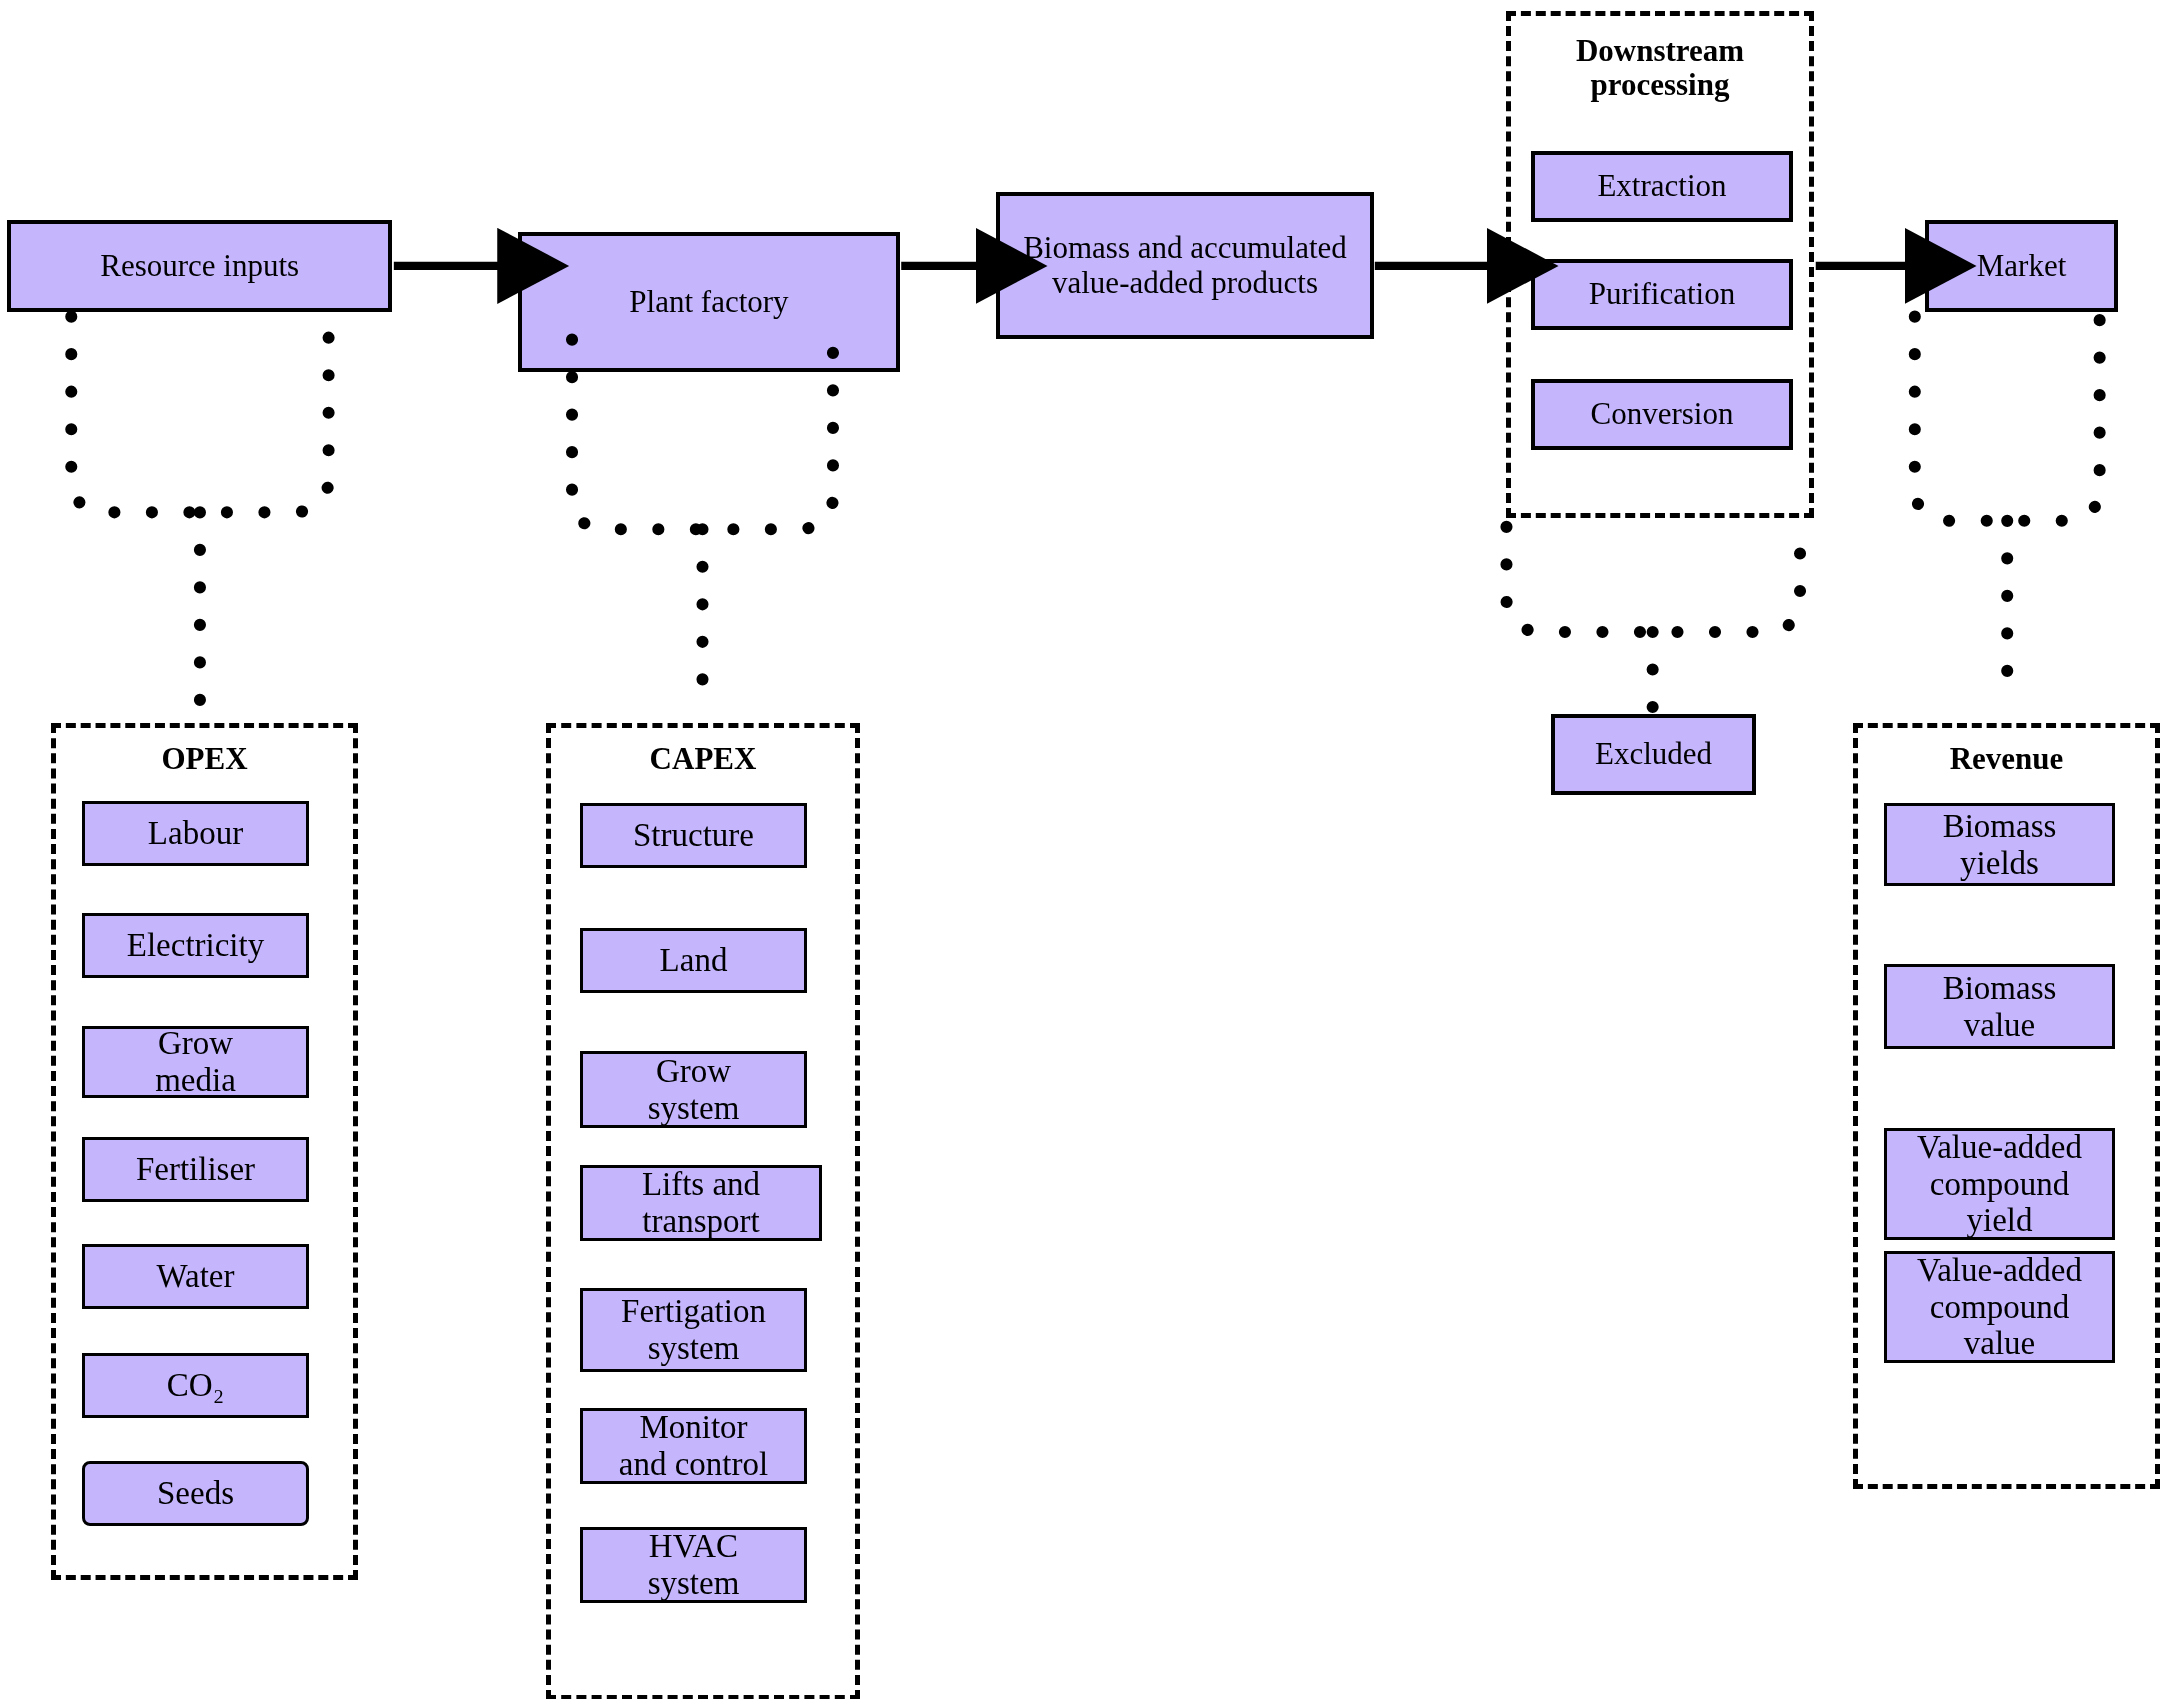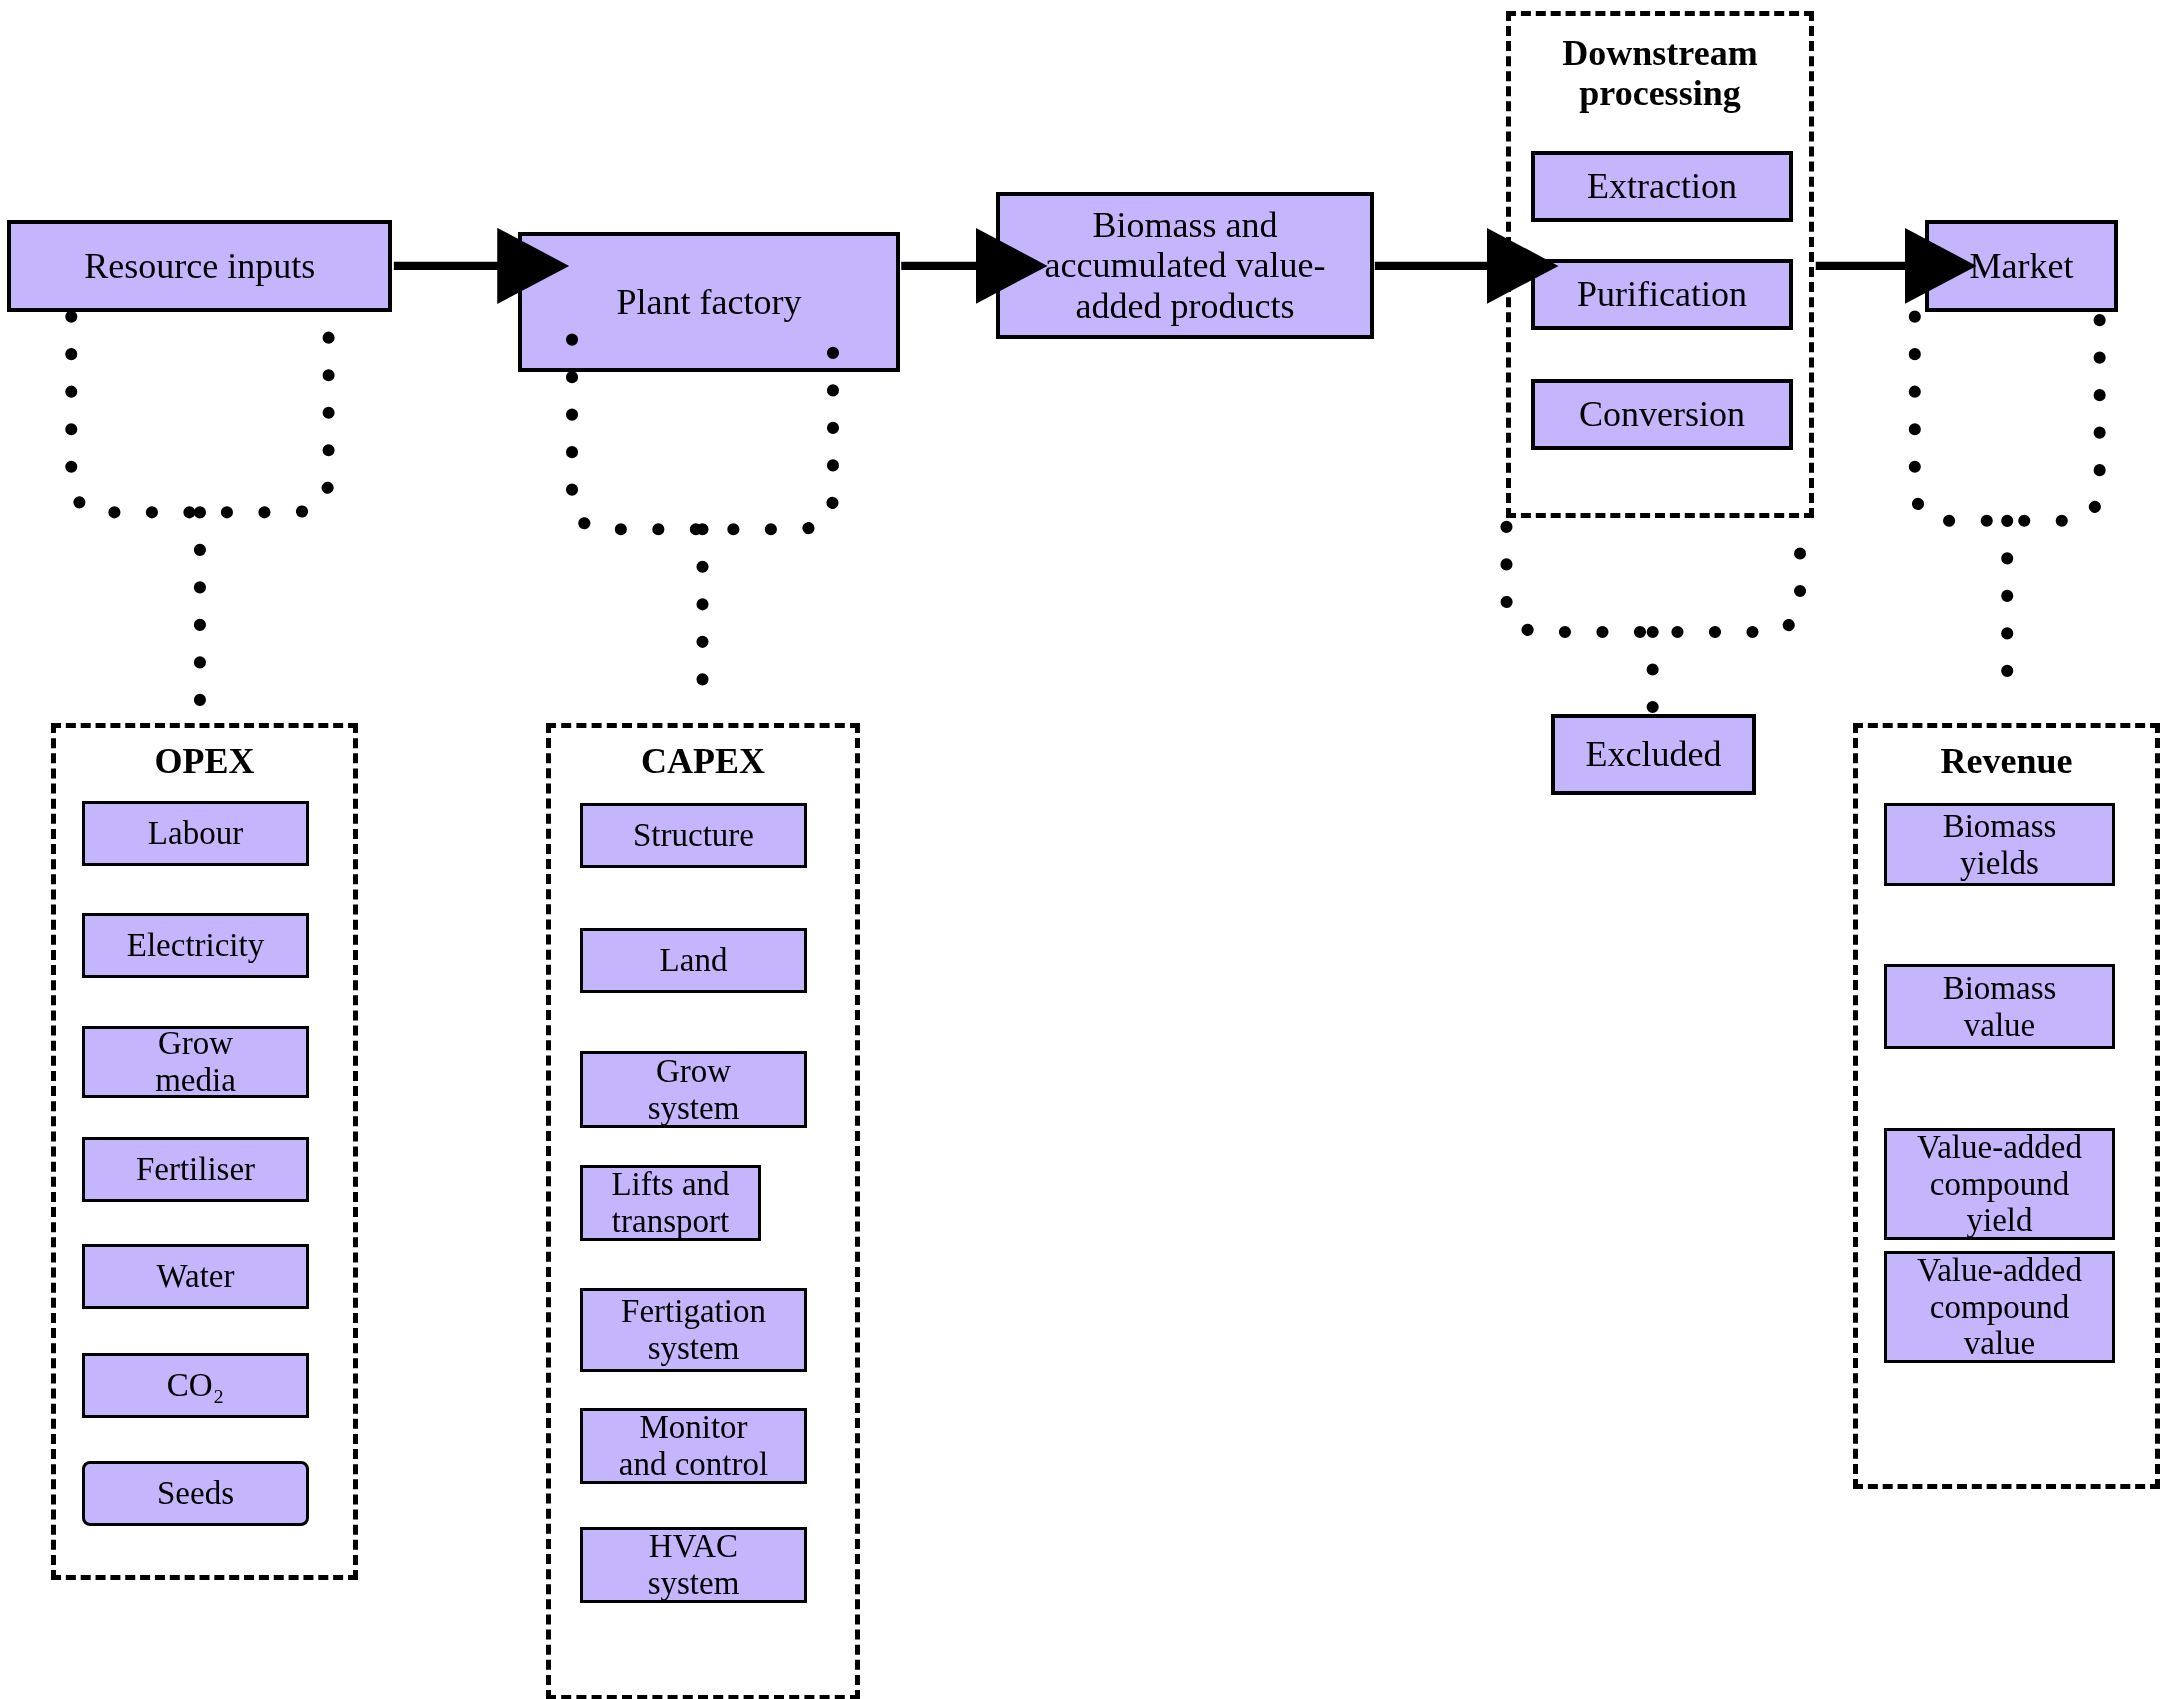--- a/index.html
+++ b/index.html
@@ -12,21 +12,21 @@
   .box.thin{border-width:3.6px;}
 
   .dashgroup{position:absolute;box-sizing:border-box;border:5.4px dashed #000;background:transparent;}
 
   .grouptitle{position:absolute;text-align:center;font-weight:bold;
               font-family:"Liberation Serif", serif;color:#000;white-space:pre-line;line-height:1.1;}
 
   svg.overlay{position:absolute;left:0;top:0;width:2183px;height:1700px;pointer-events:none;}
 
   .f48{font-size:33px;}
-  .f52{font-size:36px;}
+  .f52{font-size:31px;}
 </style>
 </head>
 <body>
 
 <div id="canvas">
 
   <div class="box f52" style="left:7.2px;top:220px;width:385px;height:92px;">Resource inputs</div>
 
   <div class="box f52" style="left:518px;top:196px;width:382px;height:140px;margin-top:36px;">Plant factory</div>
 
@@ -56,21 +56,21 @@
   <div class="box thin f48" style="left:82px;top:1353px;width:227px;height:65px;">CO₂</div>
   <div class="box thin f48" style="left:82px;top:1461px;width:227px;height:65px;border-radius:8px;">Seeds</div>
 
   <div class="dashgroup" style="left:546px;top:723px;width:314px;height:977px;"></div>
   <div class="grouptitle f52" style="left:546px;top:742px;width:314px;">CAPEX</div>
 
   <div class="box thin f48" style="left:580px;top:803px;width:227px;height:65px;">Structure</div>
   <div class="box thin f48" style="left:580px;top:928px;width:227px;height:65px;">Land</div>
   <div class="box thin f48" style="left: 580px; top: 1051px; width: 227px; height: 77px; white-space: pre-line;">Grow
 system</div>
-  <div class="box thin f48" style="left: 580px; top: 1165px; width: 181px; height: 76px; white-space: pre-line;">Lifts and
+  <div class="box thin f48" style="left: 580px; top: 1165px; width: 242px; height: 76px; white-space: pre-line;">Lifts and
 transport</div>
   <div class="box thin f48" style="left: 580px; top: 1288px; width: 227px; height: 84px; white-space: pre-line;">Fertigation
 system</div>
   <div class="box thin f48" style="left: 580px; top: 1408px; width: 227px; height: 76px; white-space: pre-line;">Monitor
 and control</div>
   <div class="box thin f48" style="left: 580px; top: 1527px; width: 227px; height: 76px; white-space: pre-line;">HVAC
 system</div>
 
   <div class="dashgroup" style="left:1853px;top:723px;width:307px;height:766px;"></div>
   <div class="grouptitle f52" style="left:1853px;top:742px;width:307px;">Revenue</div>

